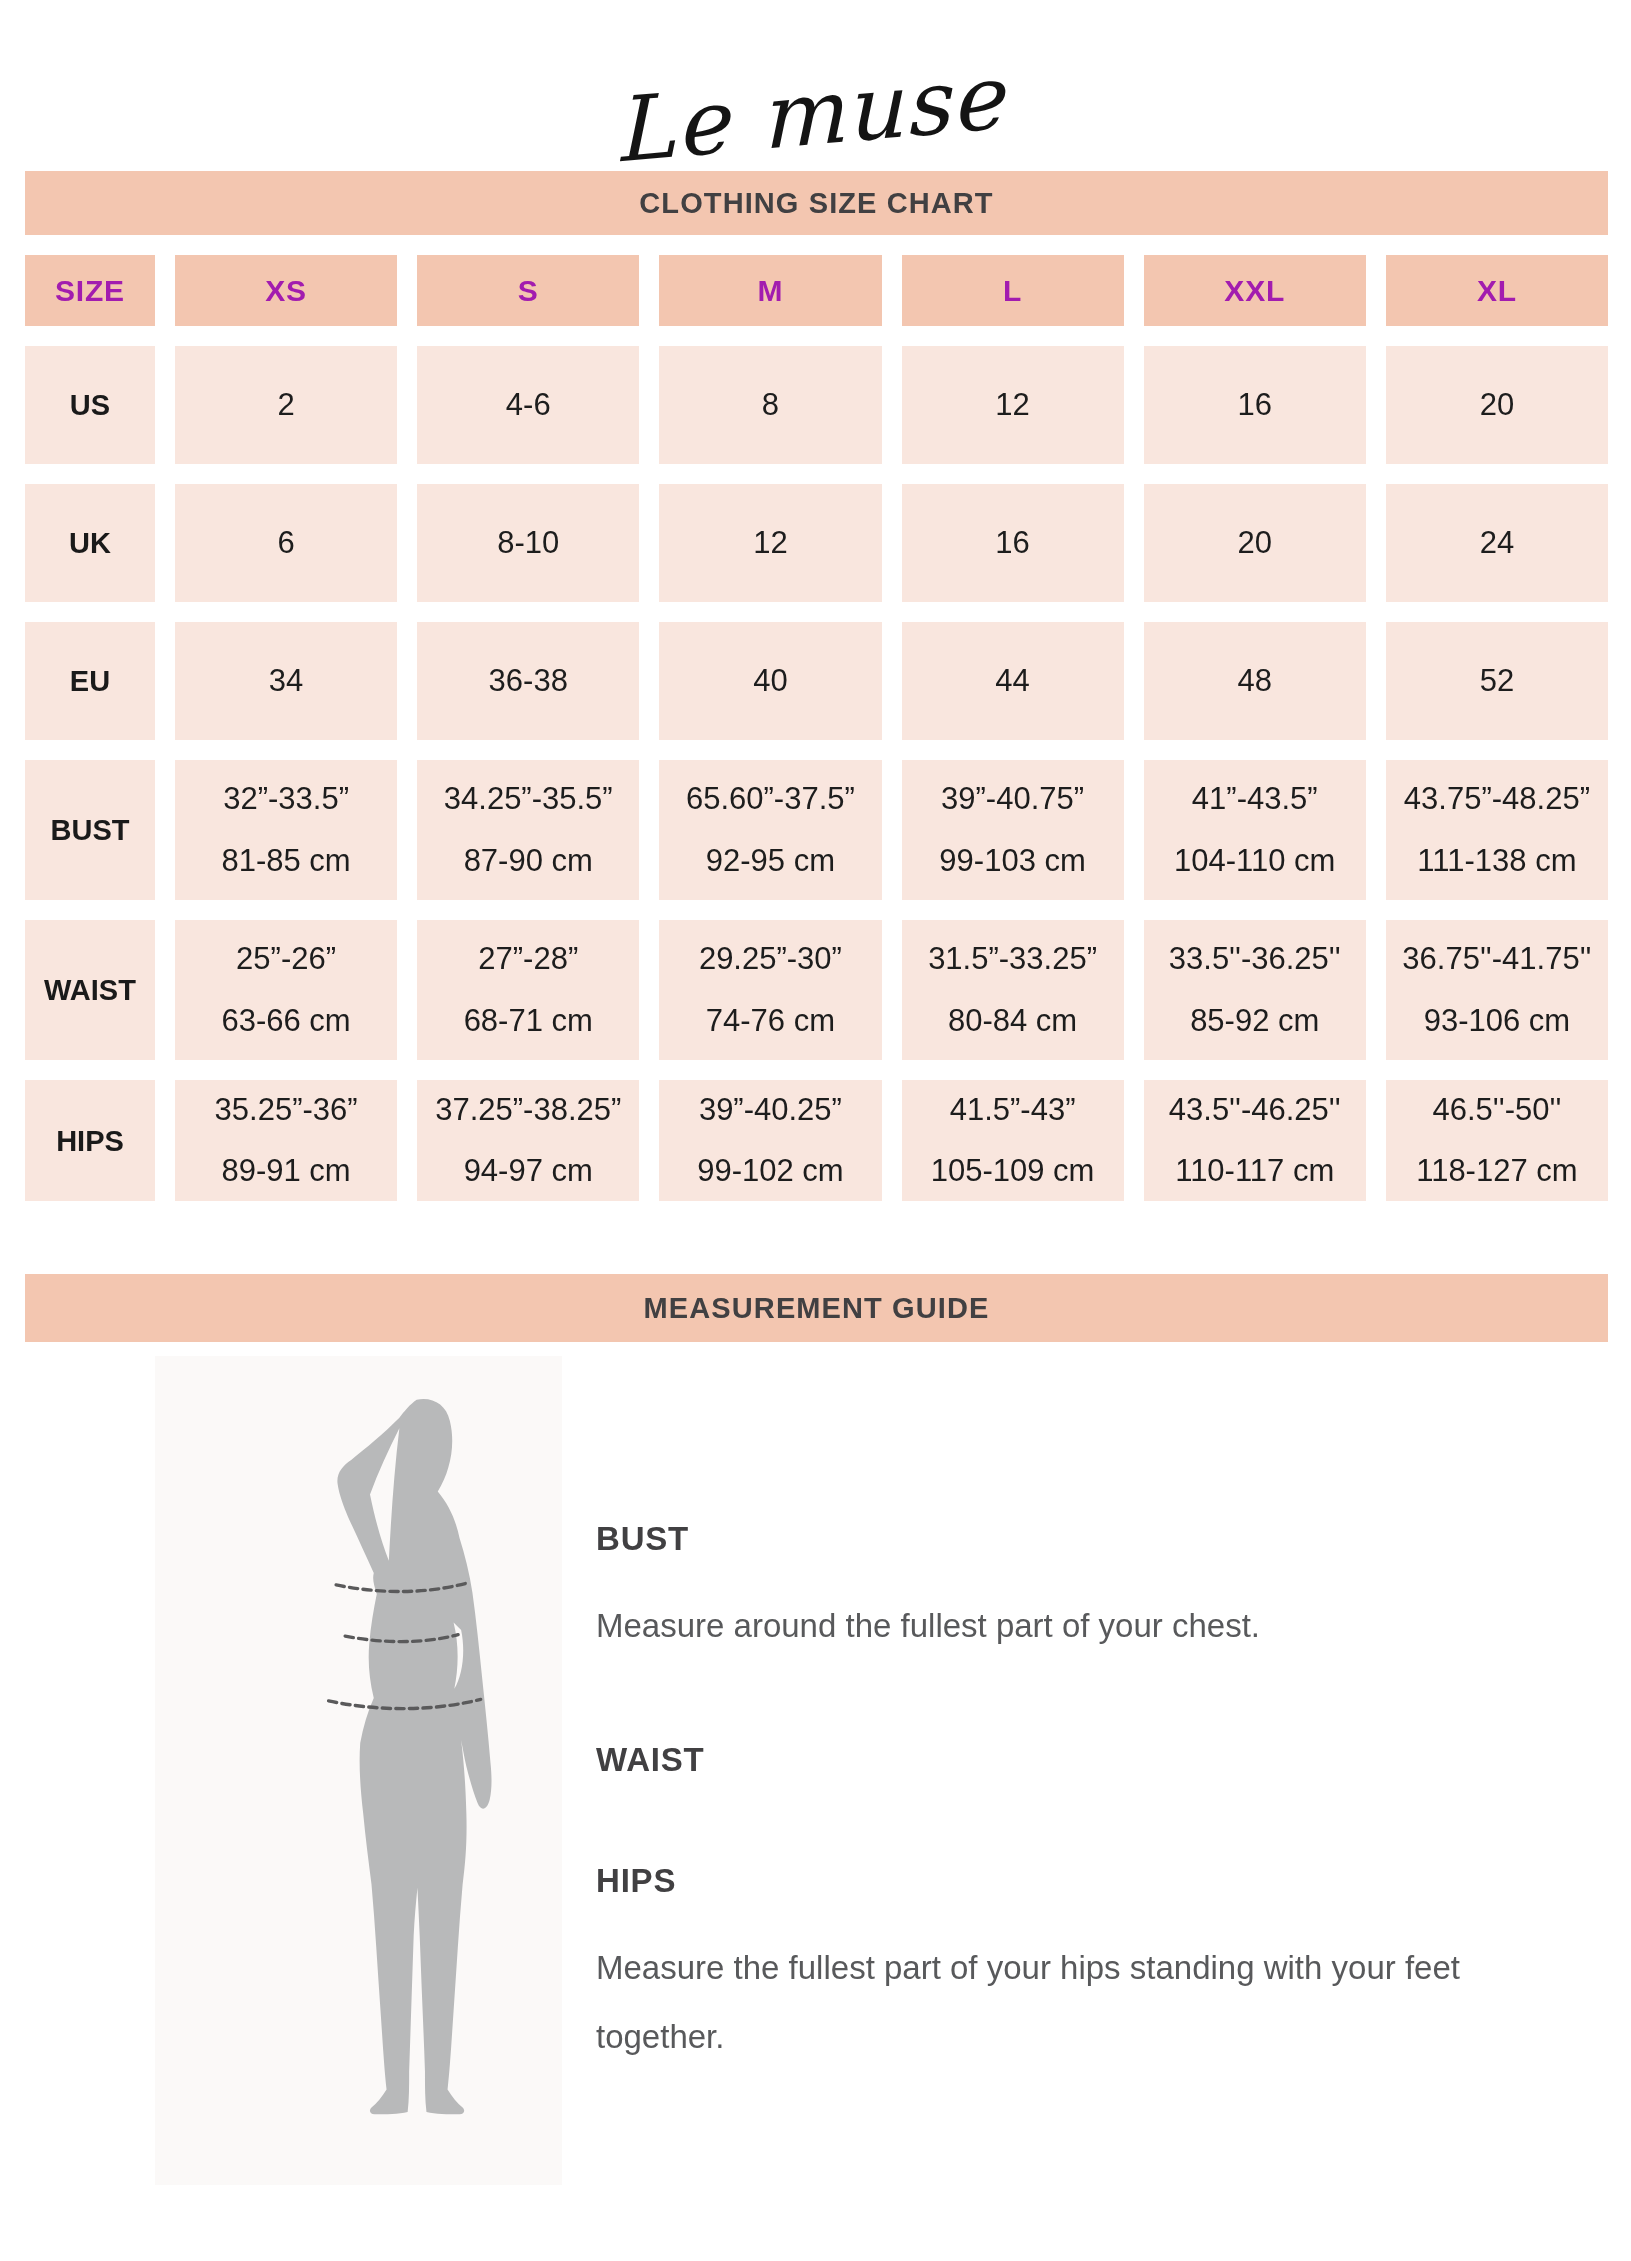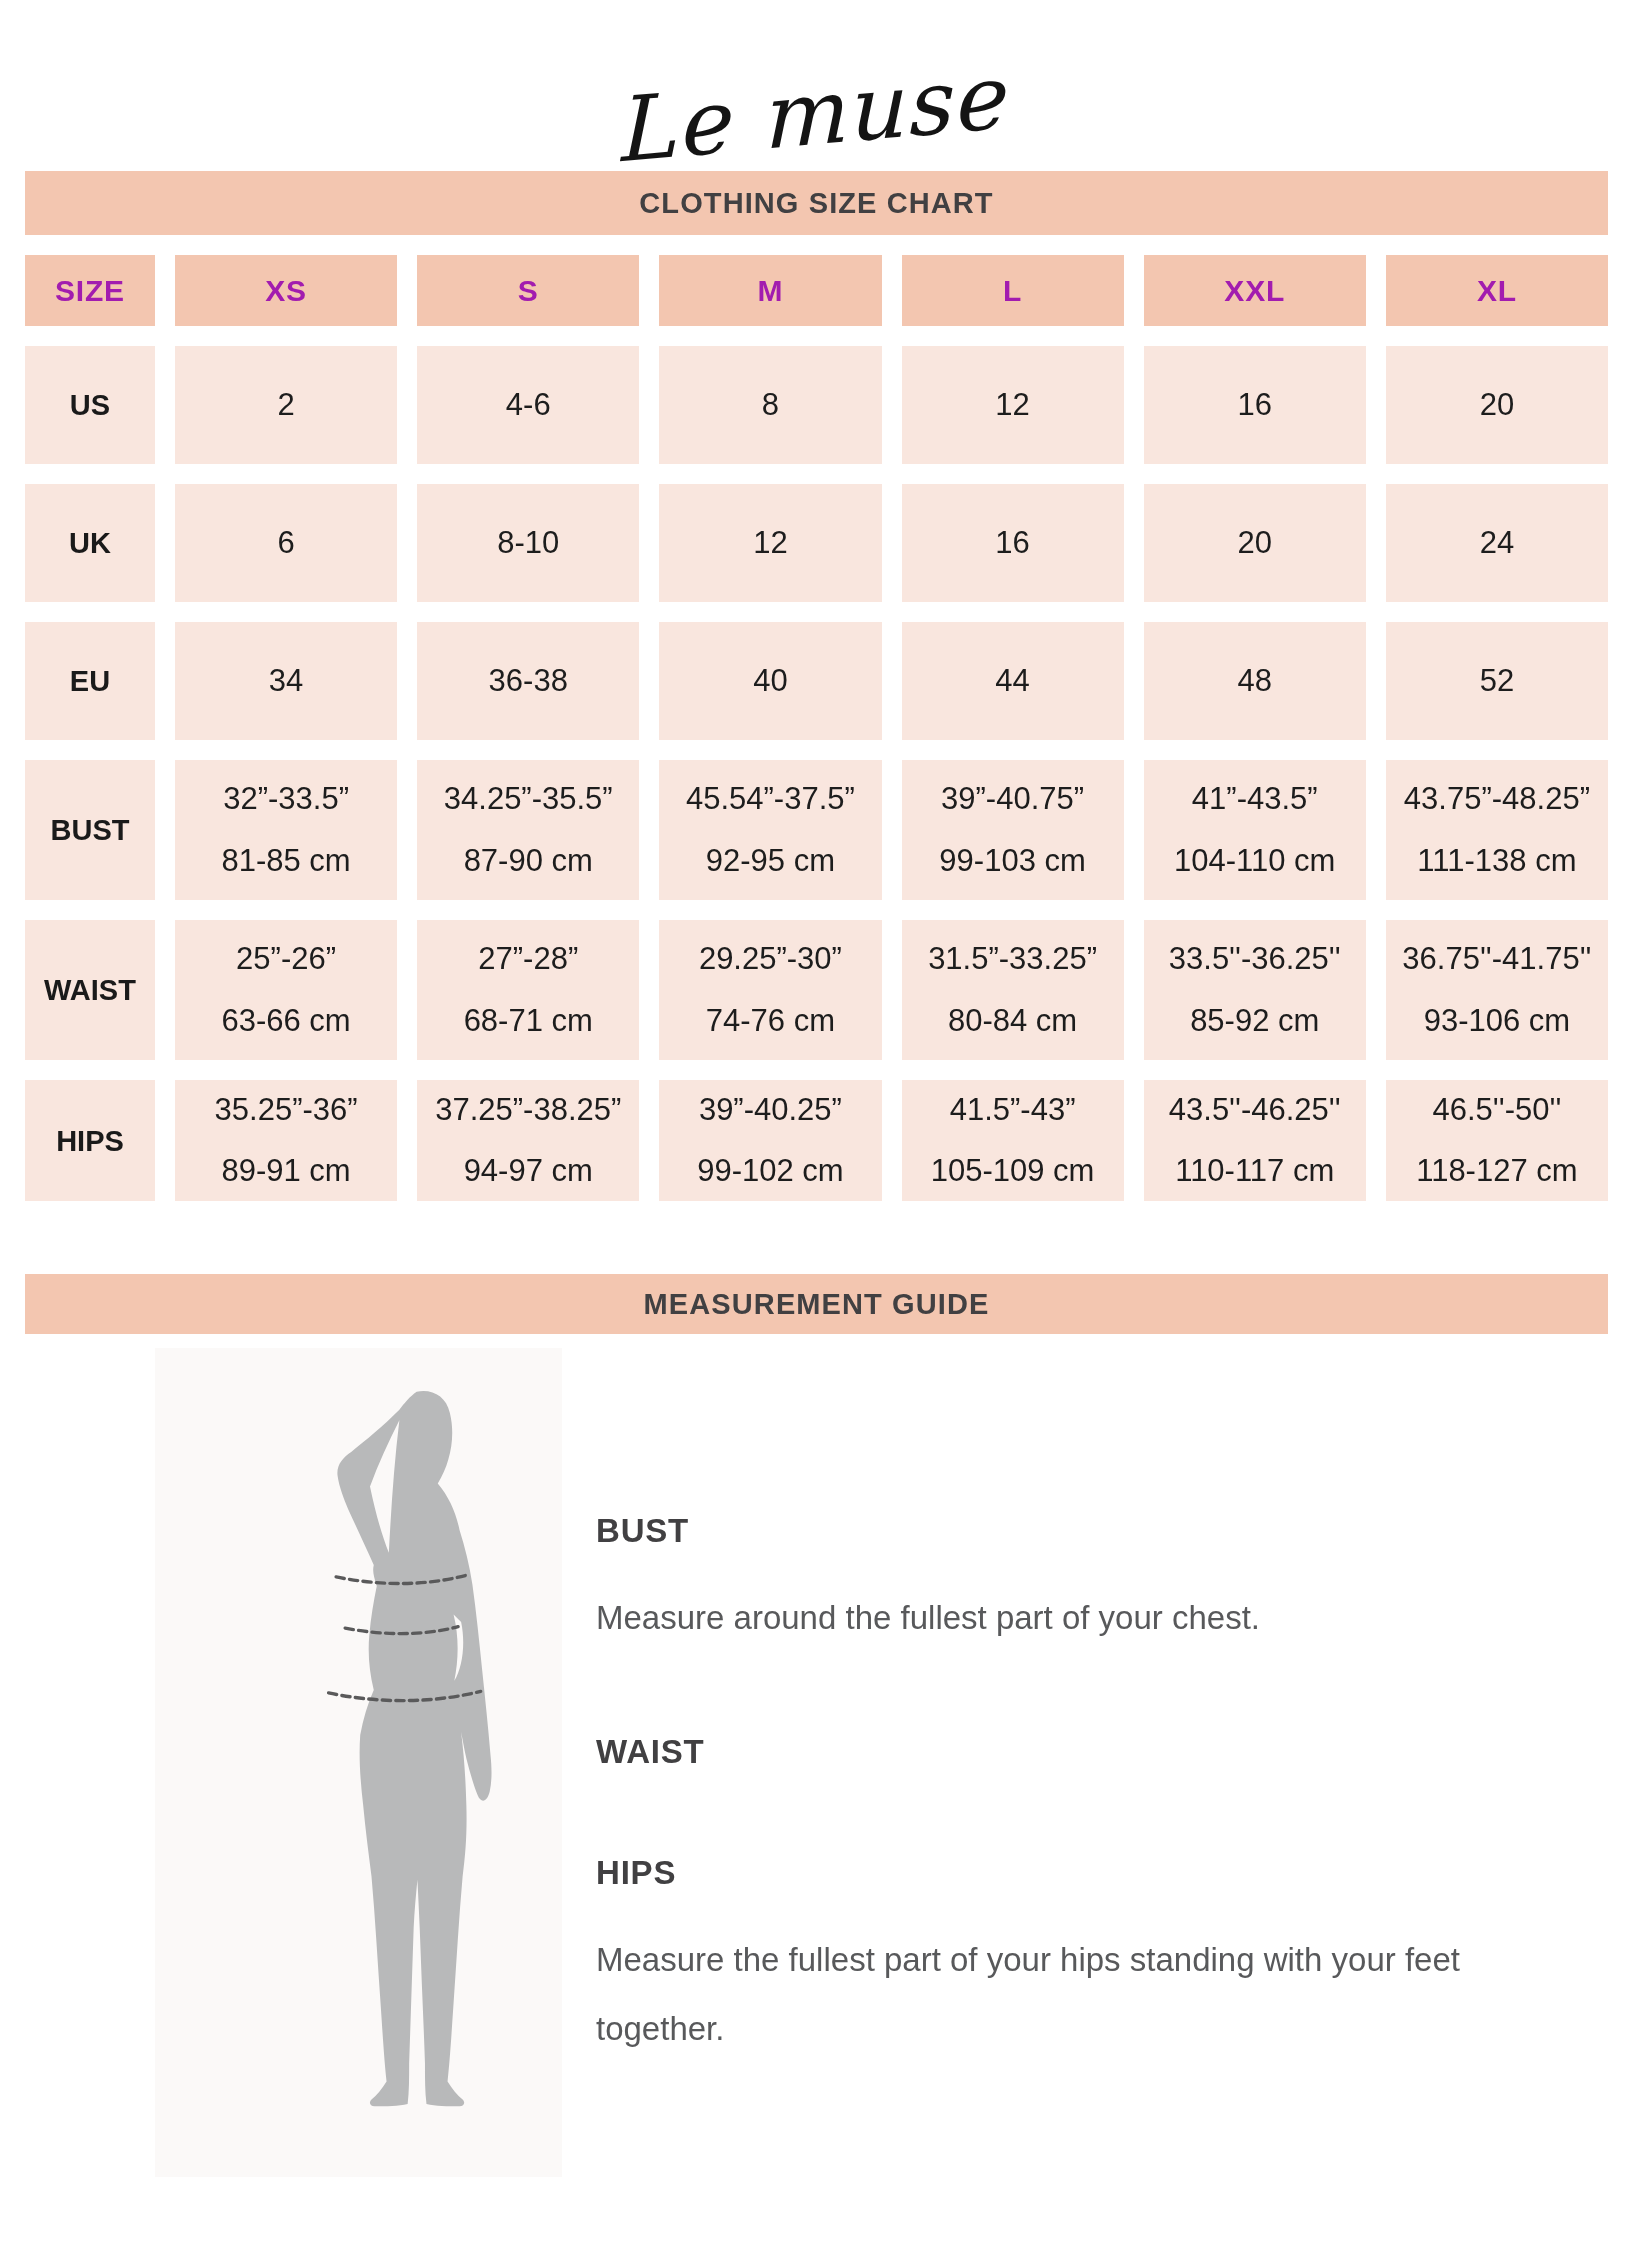--- a/index.html
+++ b/index.html
@@ -53,21 +53,21 @@
   .cell{
     background:var(--cell_bg);
     display:flex;flex-direction:column;align-items:center;justify-content:center;
     font-size:31px;color:var(--value_text);
     text-align:right;line-height:1.25;
   }
   .cell .l2{margin-top:22.6px;}
   .rlabel{font-weight:bold;font-size:29px;color:#1a1a1a;}
   
   .guide-banner{
-    margin:73px 24px 0 25px;height:60px;
+    margin:73px 24px 0 25px;height:68px;
     background:var(--banner_bg);
     display:flex;align-items:center;justify-content:center;
     font-size:29px;font-weight:bold;color:var(--heading_text);
     letter-spacing:1.1px;
   }
   
   .guide{margin-top:13.6px;display:flex;align-items:flex-start;}
   .figure-wrap{
     margin-left:155px;width:407px;height:829px;flex:0 0 auto;
     background:var(--figure_bg);
@@ -162,21 +162,21 @@
   <div class="cell rlabel">BUST</div>
   <div class="cell">
       <span>32”-33.5”</span>
       <span class="l2">81-85 cm</span>
     </div>
   <div class="cell">
       <span>34.25”-35.5”</span>
       <span class="l2">87-90 cm</span>
     </div>
   <div class="cell">
-      <span>45.54”-37.5”</span>
+      <span>65.60”-37.5”</span>
       <span class="l2">92-95 cm</span>
     </div>
   <div class="cell">
       <span>39”-40.75”</span>
       <span class="l2">99-103 cm</span>
     </div>
   <div class="cell">
       <span>41”-43.5”</span>
       <span class="l2">104-110 cm</span>
     </div>

